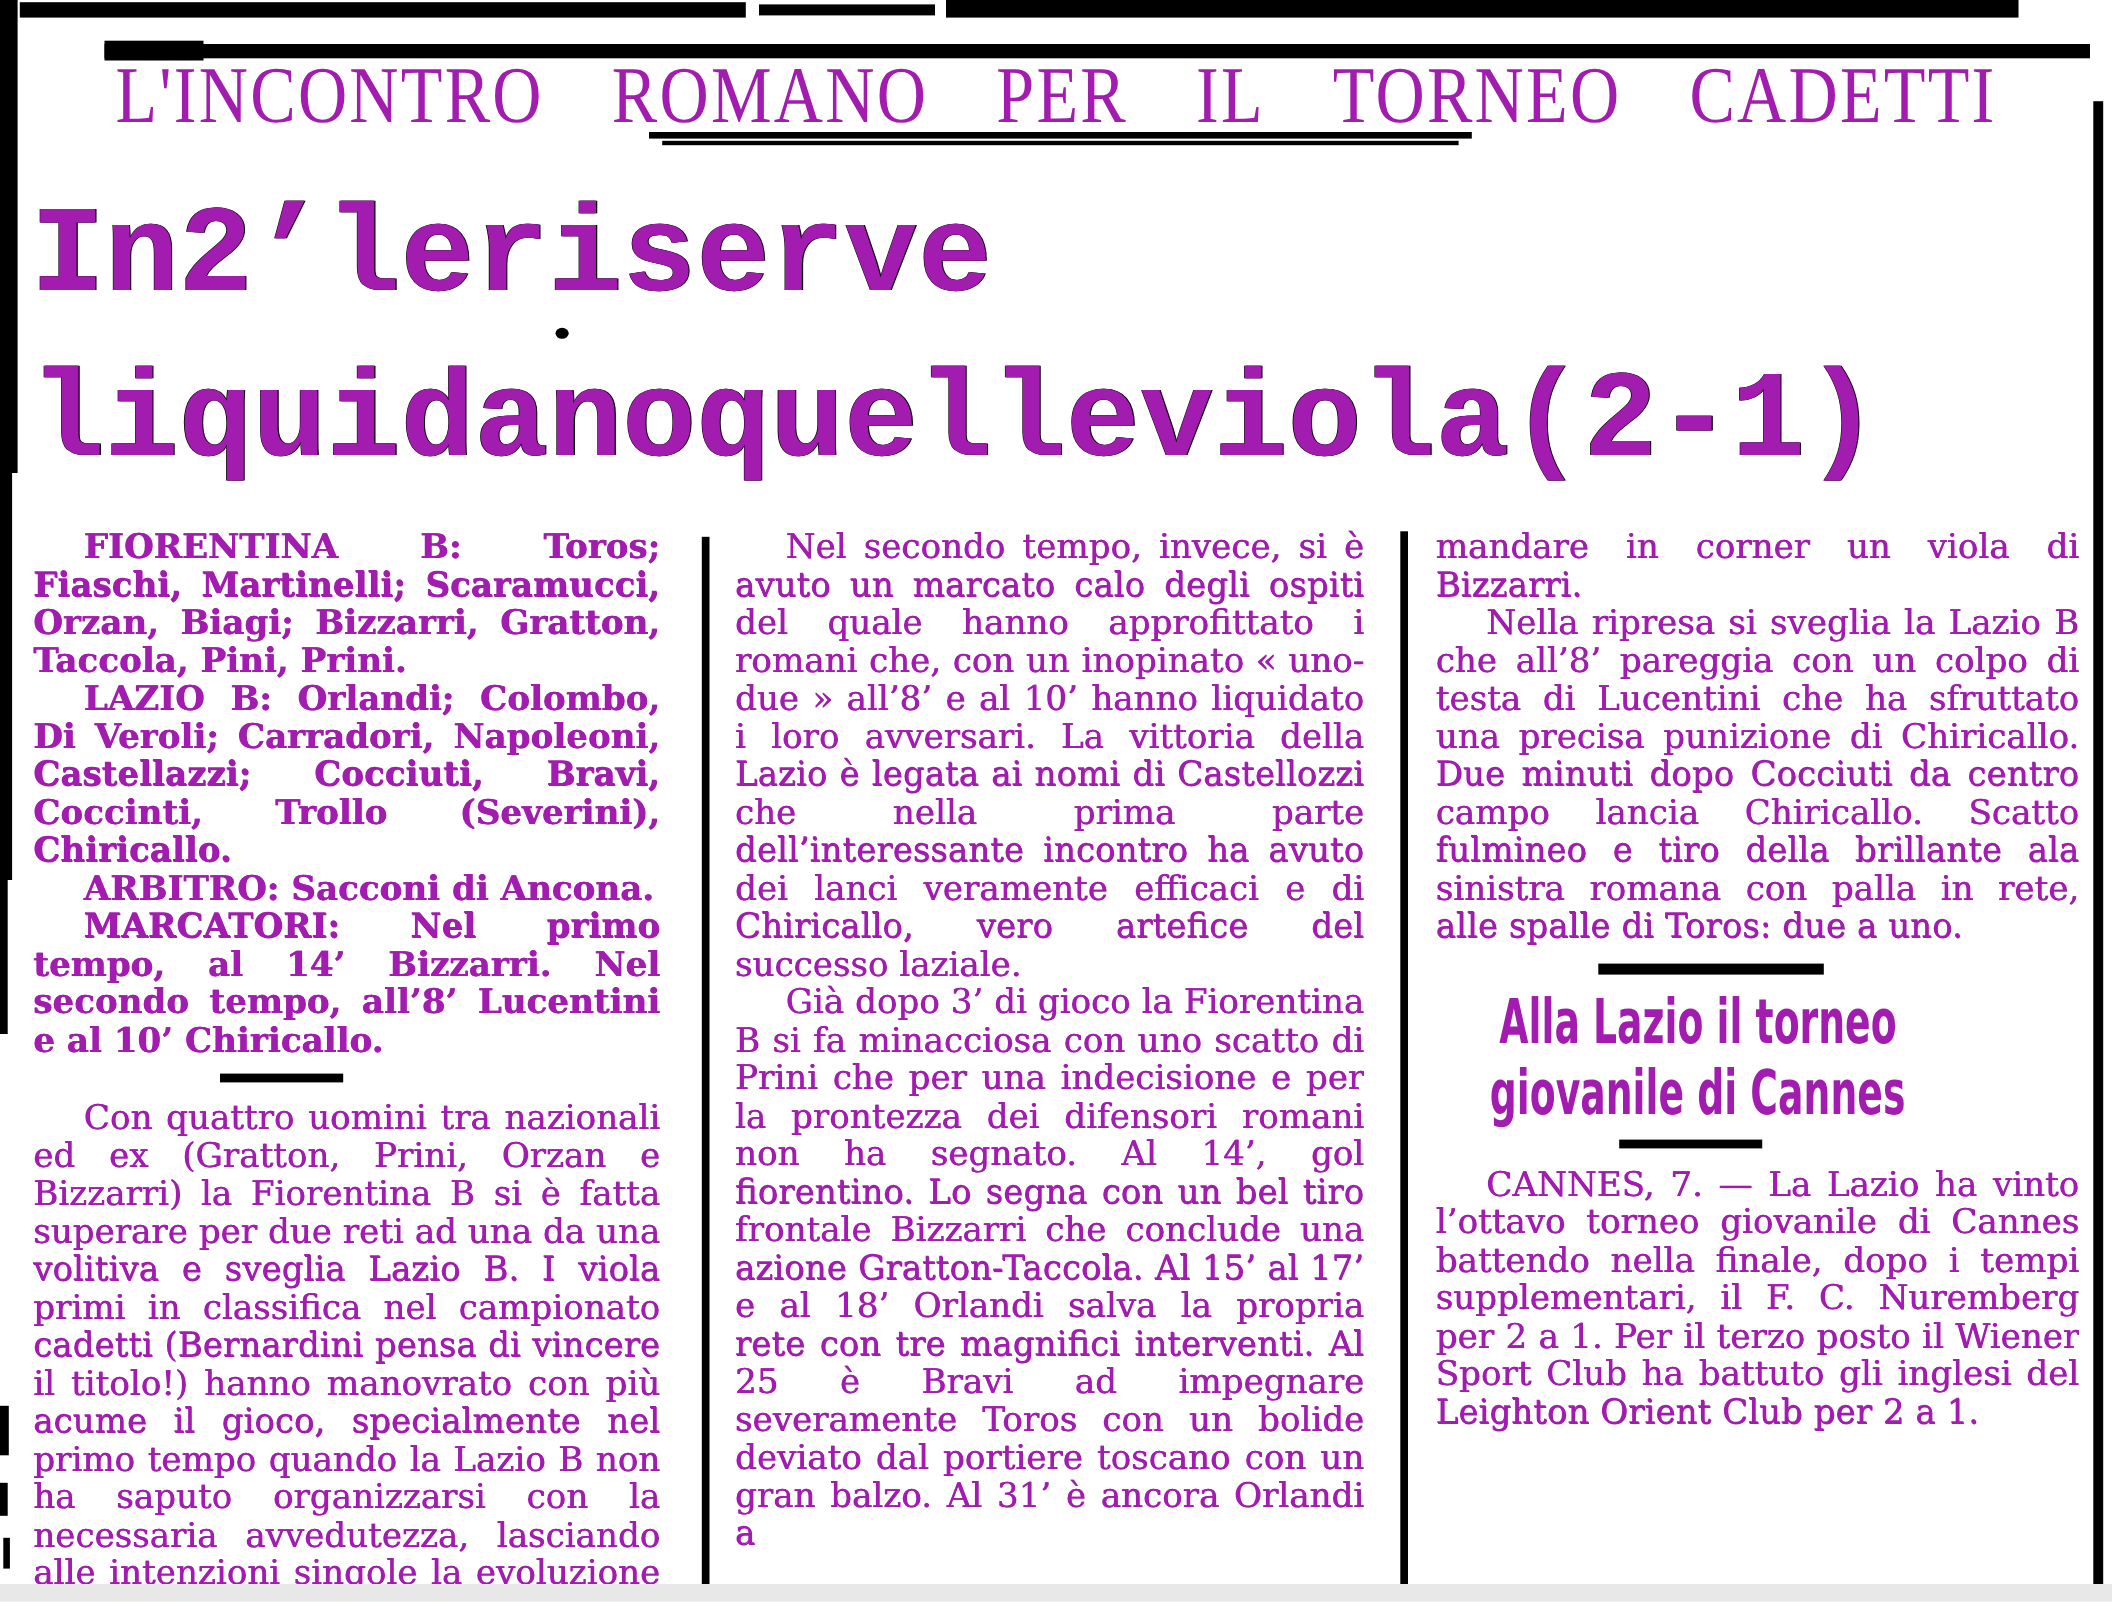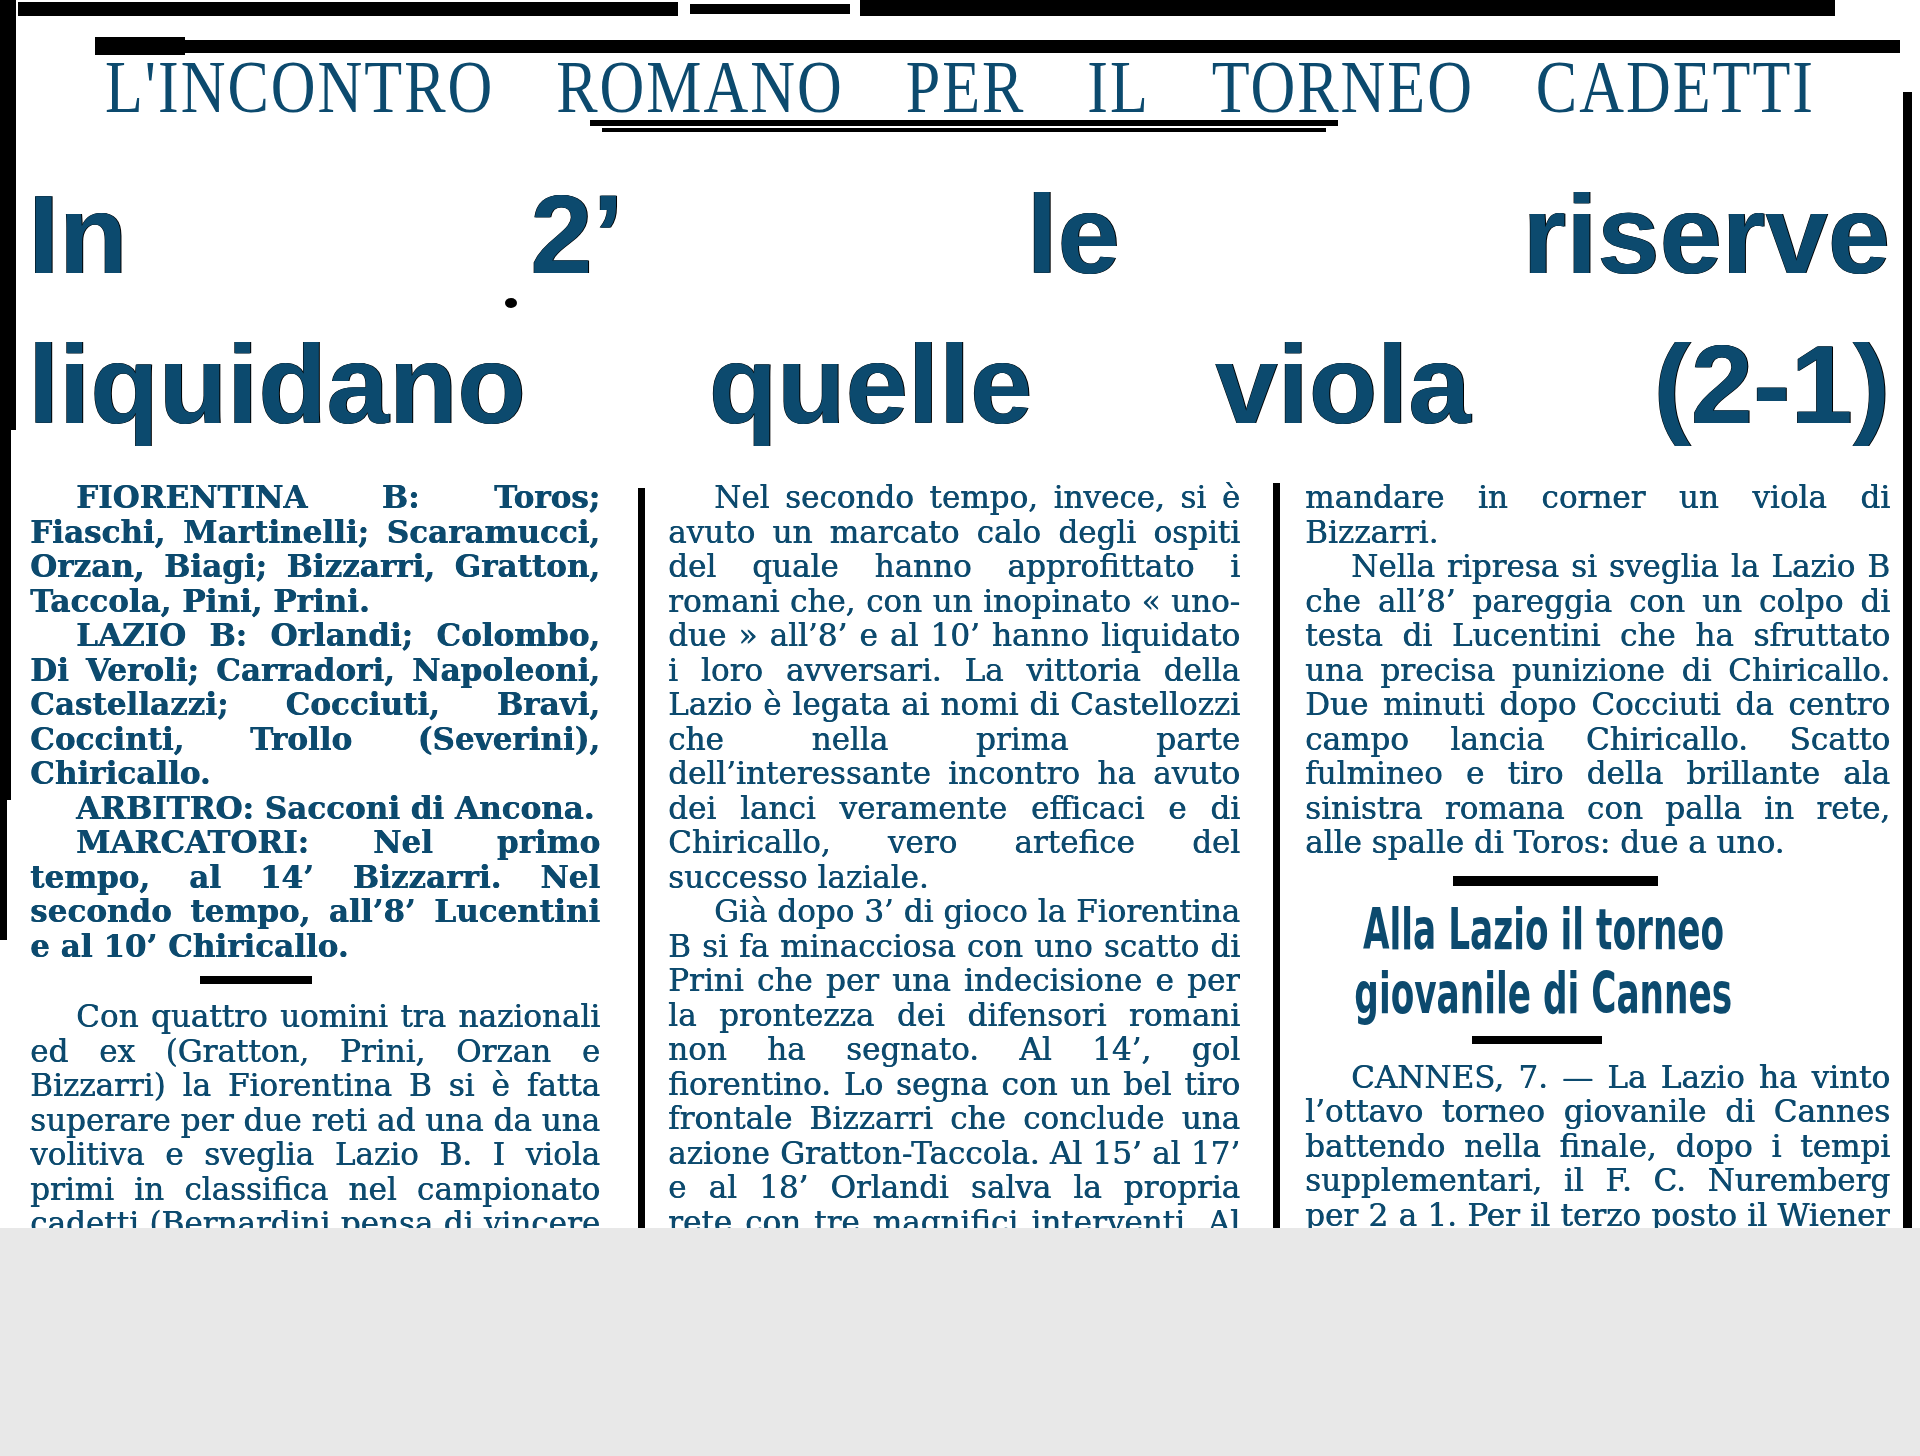--- a/index.html
+++ b/index.html
@@ -1,27 +1,27 @@
 <!DOCTYPE html>
 <html lang="it"><head>
 <meta charset="utf-8">
 <style>
   html,body{margin:0;padding:0;background:#e8e8e8;}
-  #page{position:relative;width:1920px;height:1228px;background:#ffffff;overflow:hidden;
-        font-family:"DejaVu Serif",serif;color:#0c4a6e;}
+  #page{position:relative;width:1920px;height:1440px;background:#ffffff;overflow:hidden;
+        font-family:"DejaVu Serif",serif;color:#a21caf;}
   .ink{background:#000;position:absolute;}
   
   #kicker{position:absolute;left:105px;top:46px;width:1710px;height:84px;
           display:flex;justify-content:space-between;align-items:flex-start;
           font-family:"Liberation Serif",serif;font-size:62px;font-weight:400;
           letter-spacing:2px;transform:scaleY(1.18);transform-origin:top center;white-space:nowrap;}
   
   #headline{position:absolute;left:28px;top:160px;width:1862px;}
-  .hl-line{display:flex;justify-content:space-between;align-items:baseline;
-           font-family:Liberation Sans, sans-serif;font-weight:700;font-size:112px;
+  .hl-line{display:flex;justify-content:flex-start;align-items:baseline;
+           font-family:Liberation Mono, monospace;font-weight:700;font-size:112px;
            height:150px;line-height:150px;white-space:nowrap;
            text-shadow:1px 0 0 #000, -0.5px 0 0 #000;}
   
   .col{position:absolute;top:480px;height:978px;overflow:hidden;
        font-size:31px;line-height:34.5px;text-align:justify;
        text-shadow:0.6px 0.3px 0 currentColor;}
   .col p{margin:0;}
   .col p.indent{text-indent:46px;}
   .col p.bold{font-weight:700;}
   #col1{left:30px;width:570px;}

